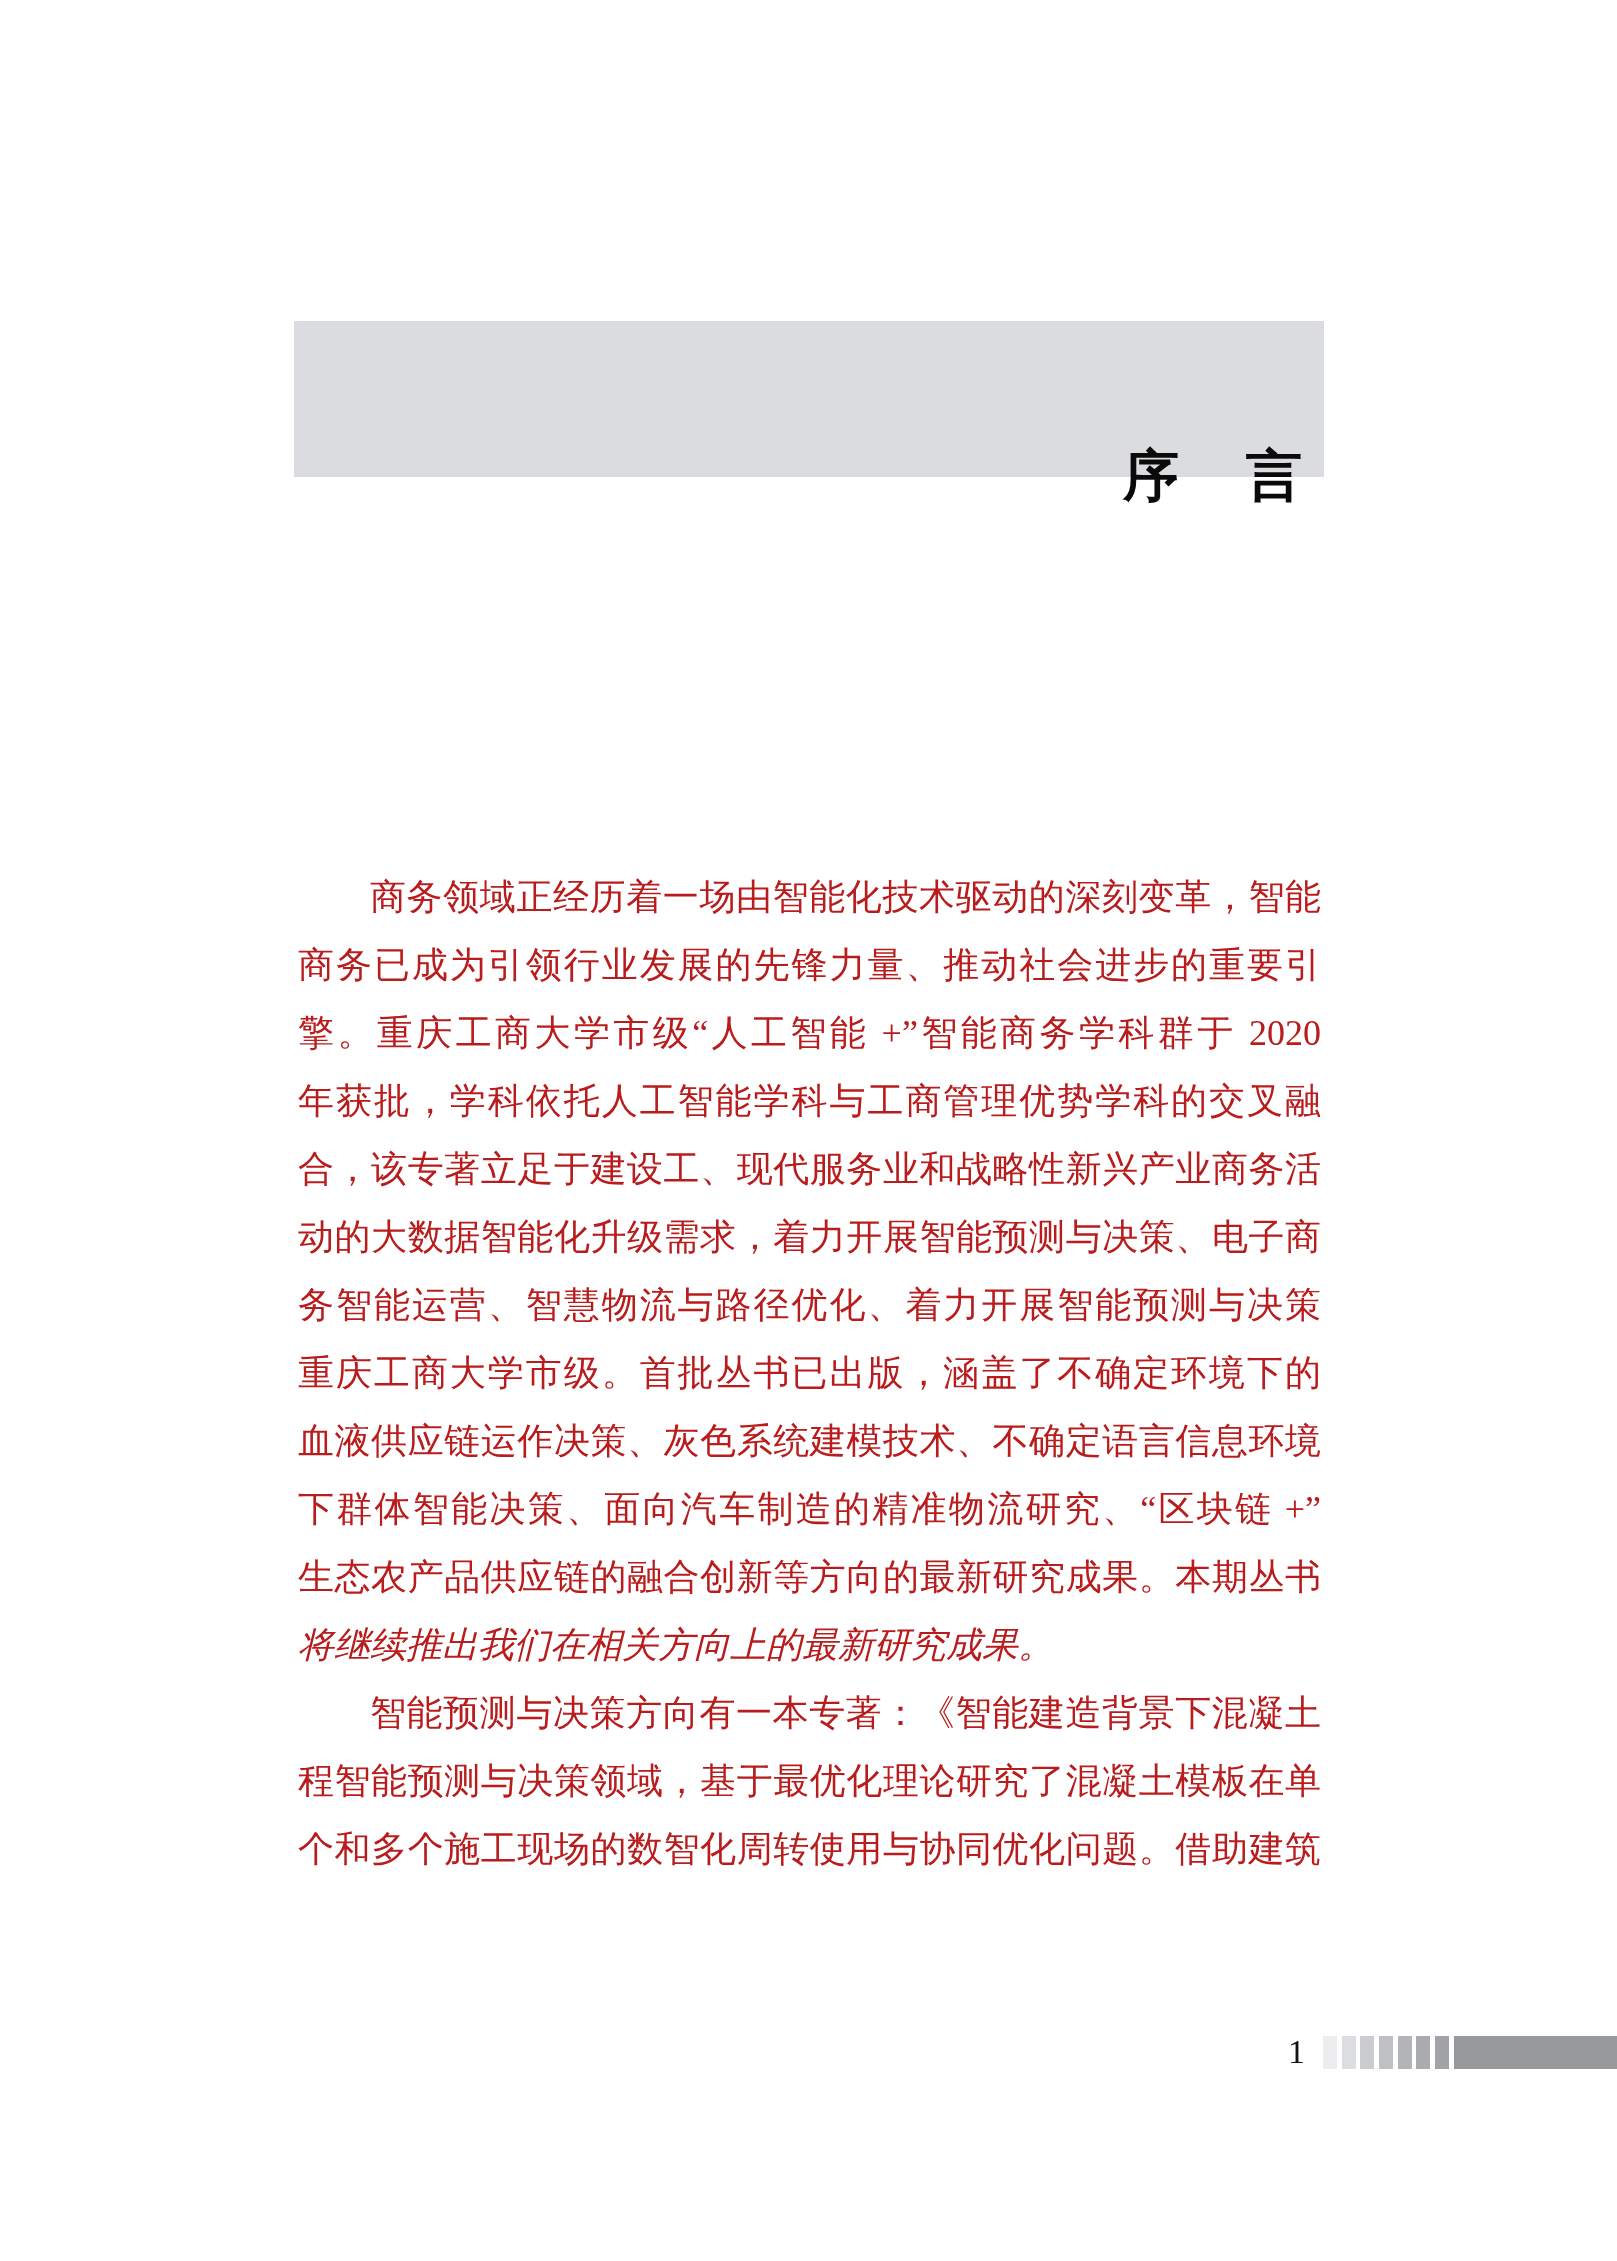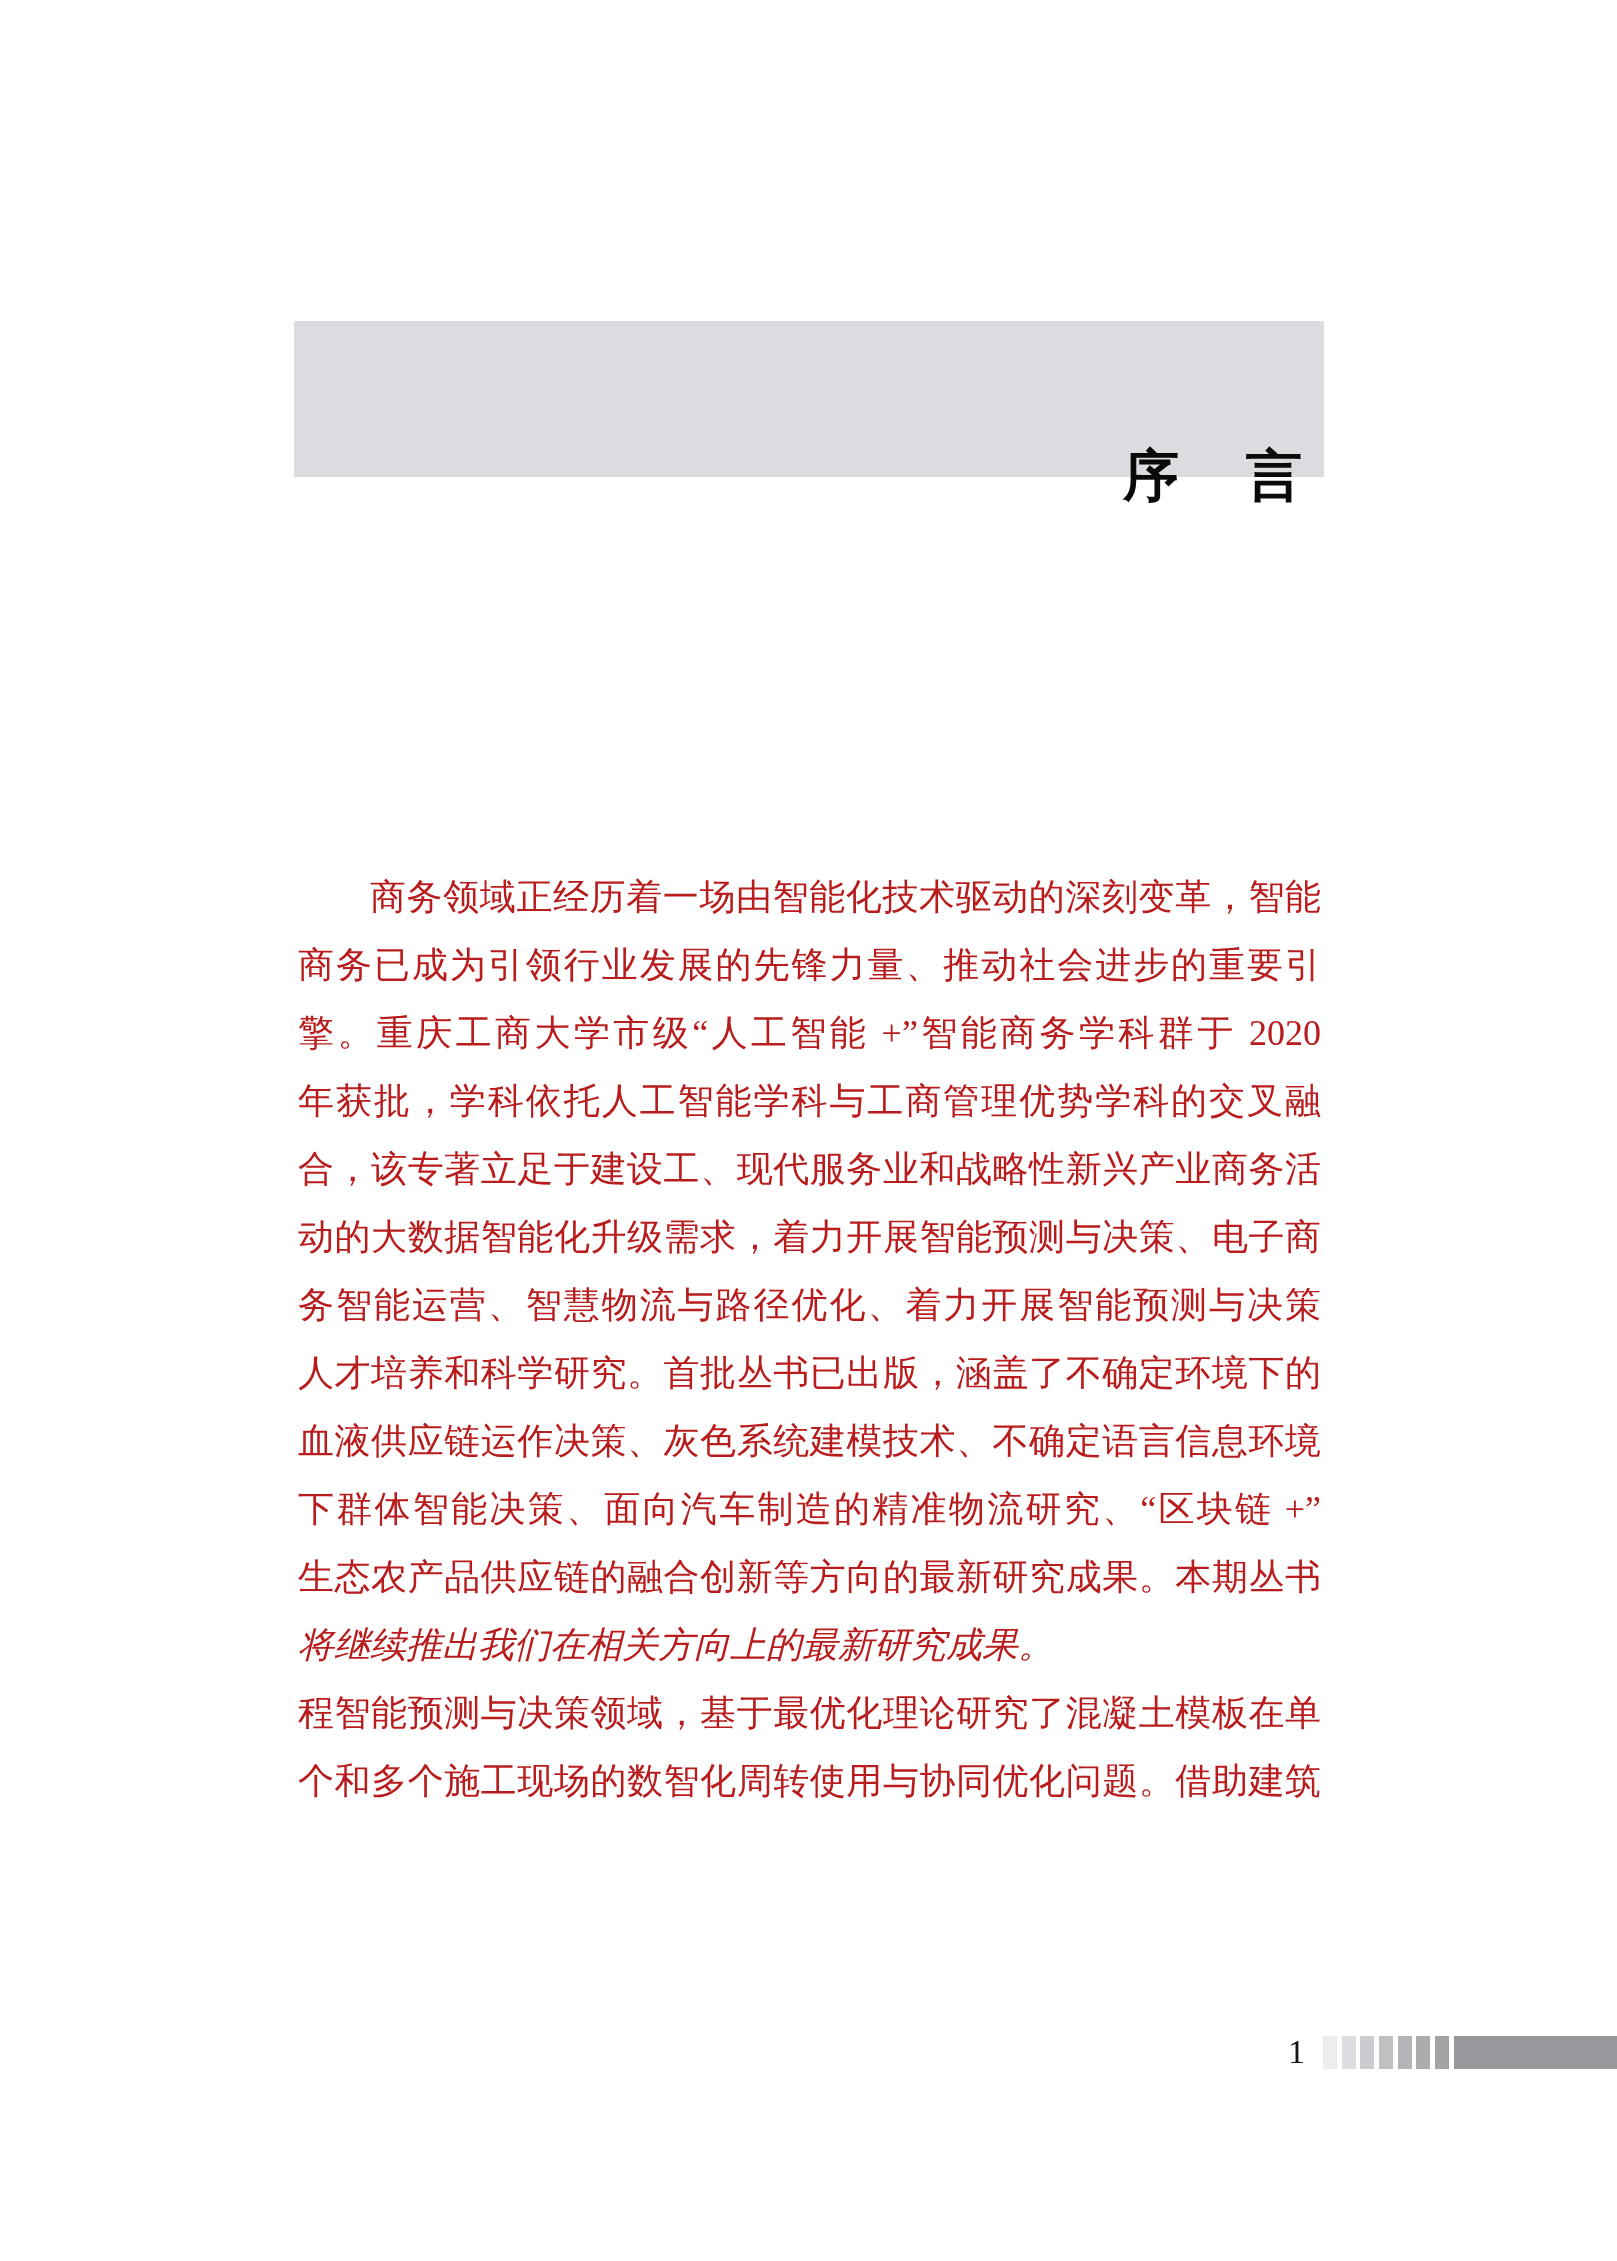--- a/index.html
+++ b/index.html
@@ -79,25 +79,26 @@
   </div>
 
   <div class="body-text">
     <div class="line indent">商务领域正经历着一场由智能化技术驱动的深刻变革，智能</div>
     <div class="line">商务已成为引领行业发展的先锋力量、推动社会进步的重要引</div>
     <div class="line">擎。重庆工商大学市级“人工智能 +”智能商务学科群于 2020</div>
     <div class="line">年获批，学科依托人工智能学科与工商管理优势学科的交叉融</div>
     <div class="line">合，该专著立足于建设工、现代服务业和战略性新兴产业商务活</div>
     <div class="line">动的大数据智能化升级需求，着力开展智能预测与决策、电子商</div>
     <div class="line">务智能运营、智慧物流与路径优化、着力开展智能预测与决策</div>
-    <div class="line">人才培养和科学研究。首批丛书已出版，涵盖了不确定环境下的</div>
+    <div class="line">重庆工商大学市级。首批丛书已出版，涵盖了不确定环境下的</div>
     <div class="line">血液供应链运作决策、灰色系统建模技术、不确定语言信息环境</div>
     <div class="line">下群体智能决策、面向汽车制造的精准物流研究、“区块链 +”</div>
     <div class="line">生态农产品供应链的融合创新等方向的最新研究成果。本期丛书</div>
     <div class="line open">将继续推出我们在相关方向上的最新研究成果。</div>
+    <div class="line indent">智能预测与决策方向有一本专著：《智能建造背景下混凝土</div>
     <div class="line">程智能预测与决策领域，基于最优化理论研究了混凝土模板在单</div>
     <div class="line">个和多个施工现场的数智化周转使用与协同优化问题。借助建筑</div>
   </div>
 
   <div class="pagenum">1</div>
 
   <div class="blocks">
     <div class="block" style="background: rgb(237, 237, 239);"></div>
     <div class="block" style="background: rgb(220, 221, 225);"></div>
     <div class="block" style="background: rgb(203, 204, 208);"></div>

